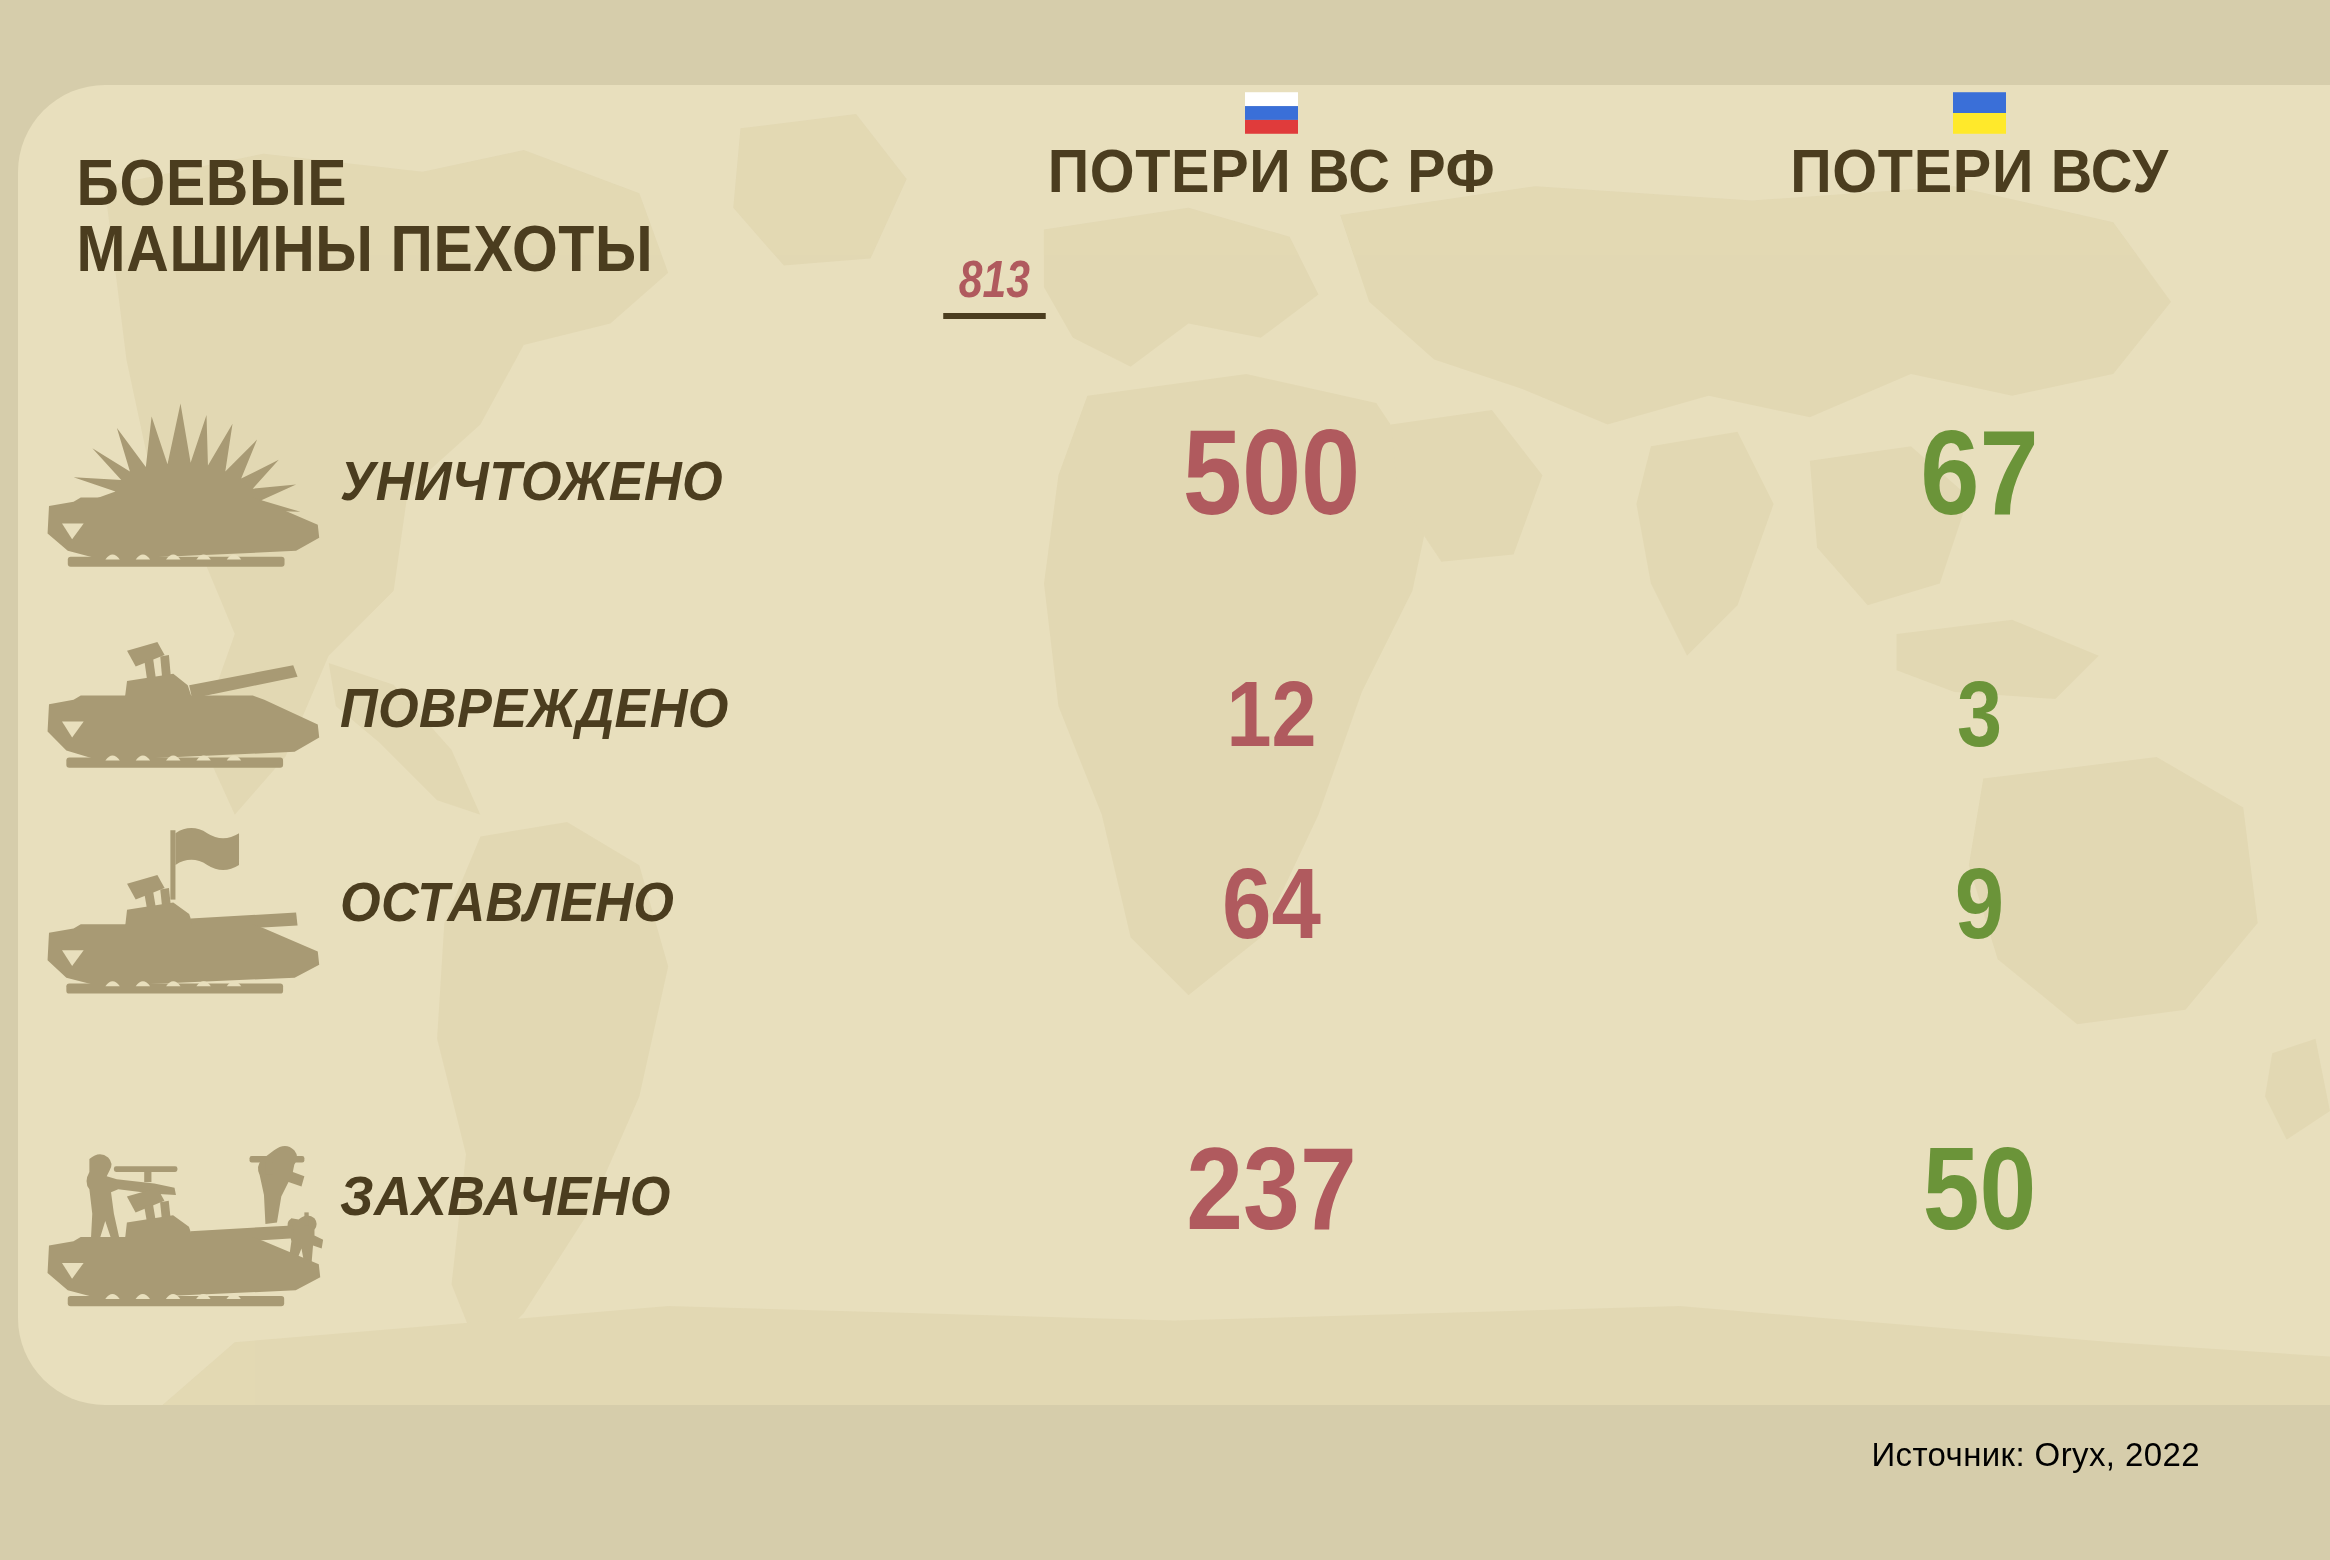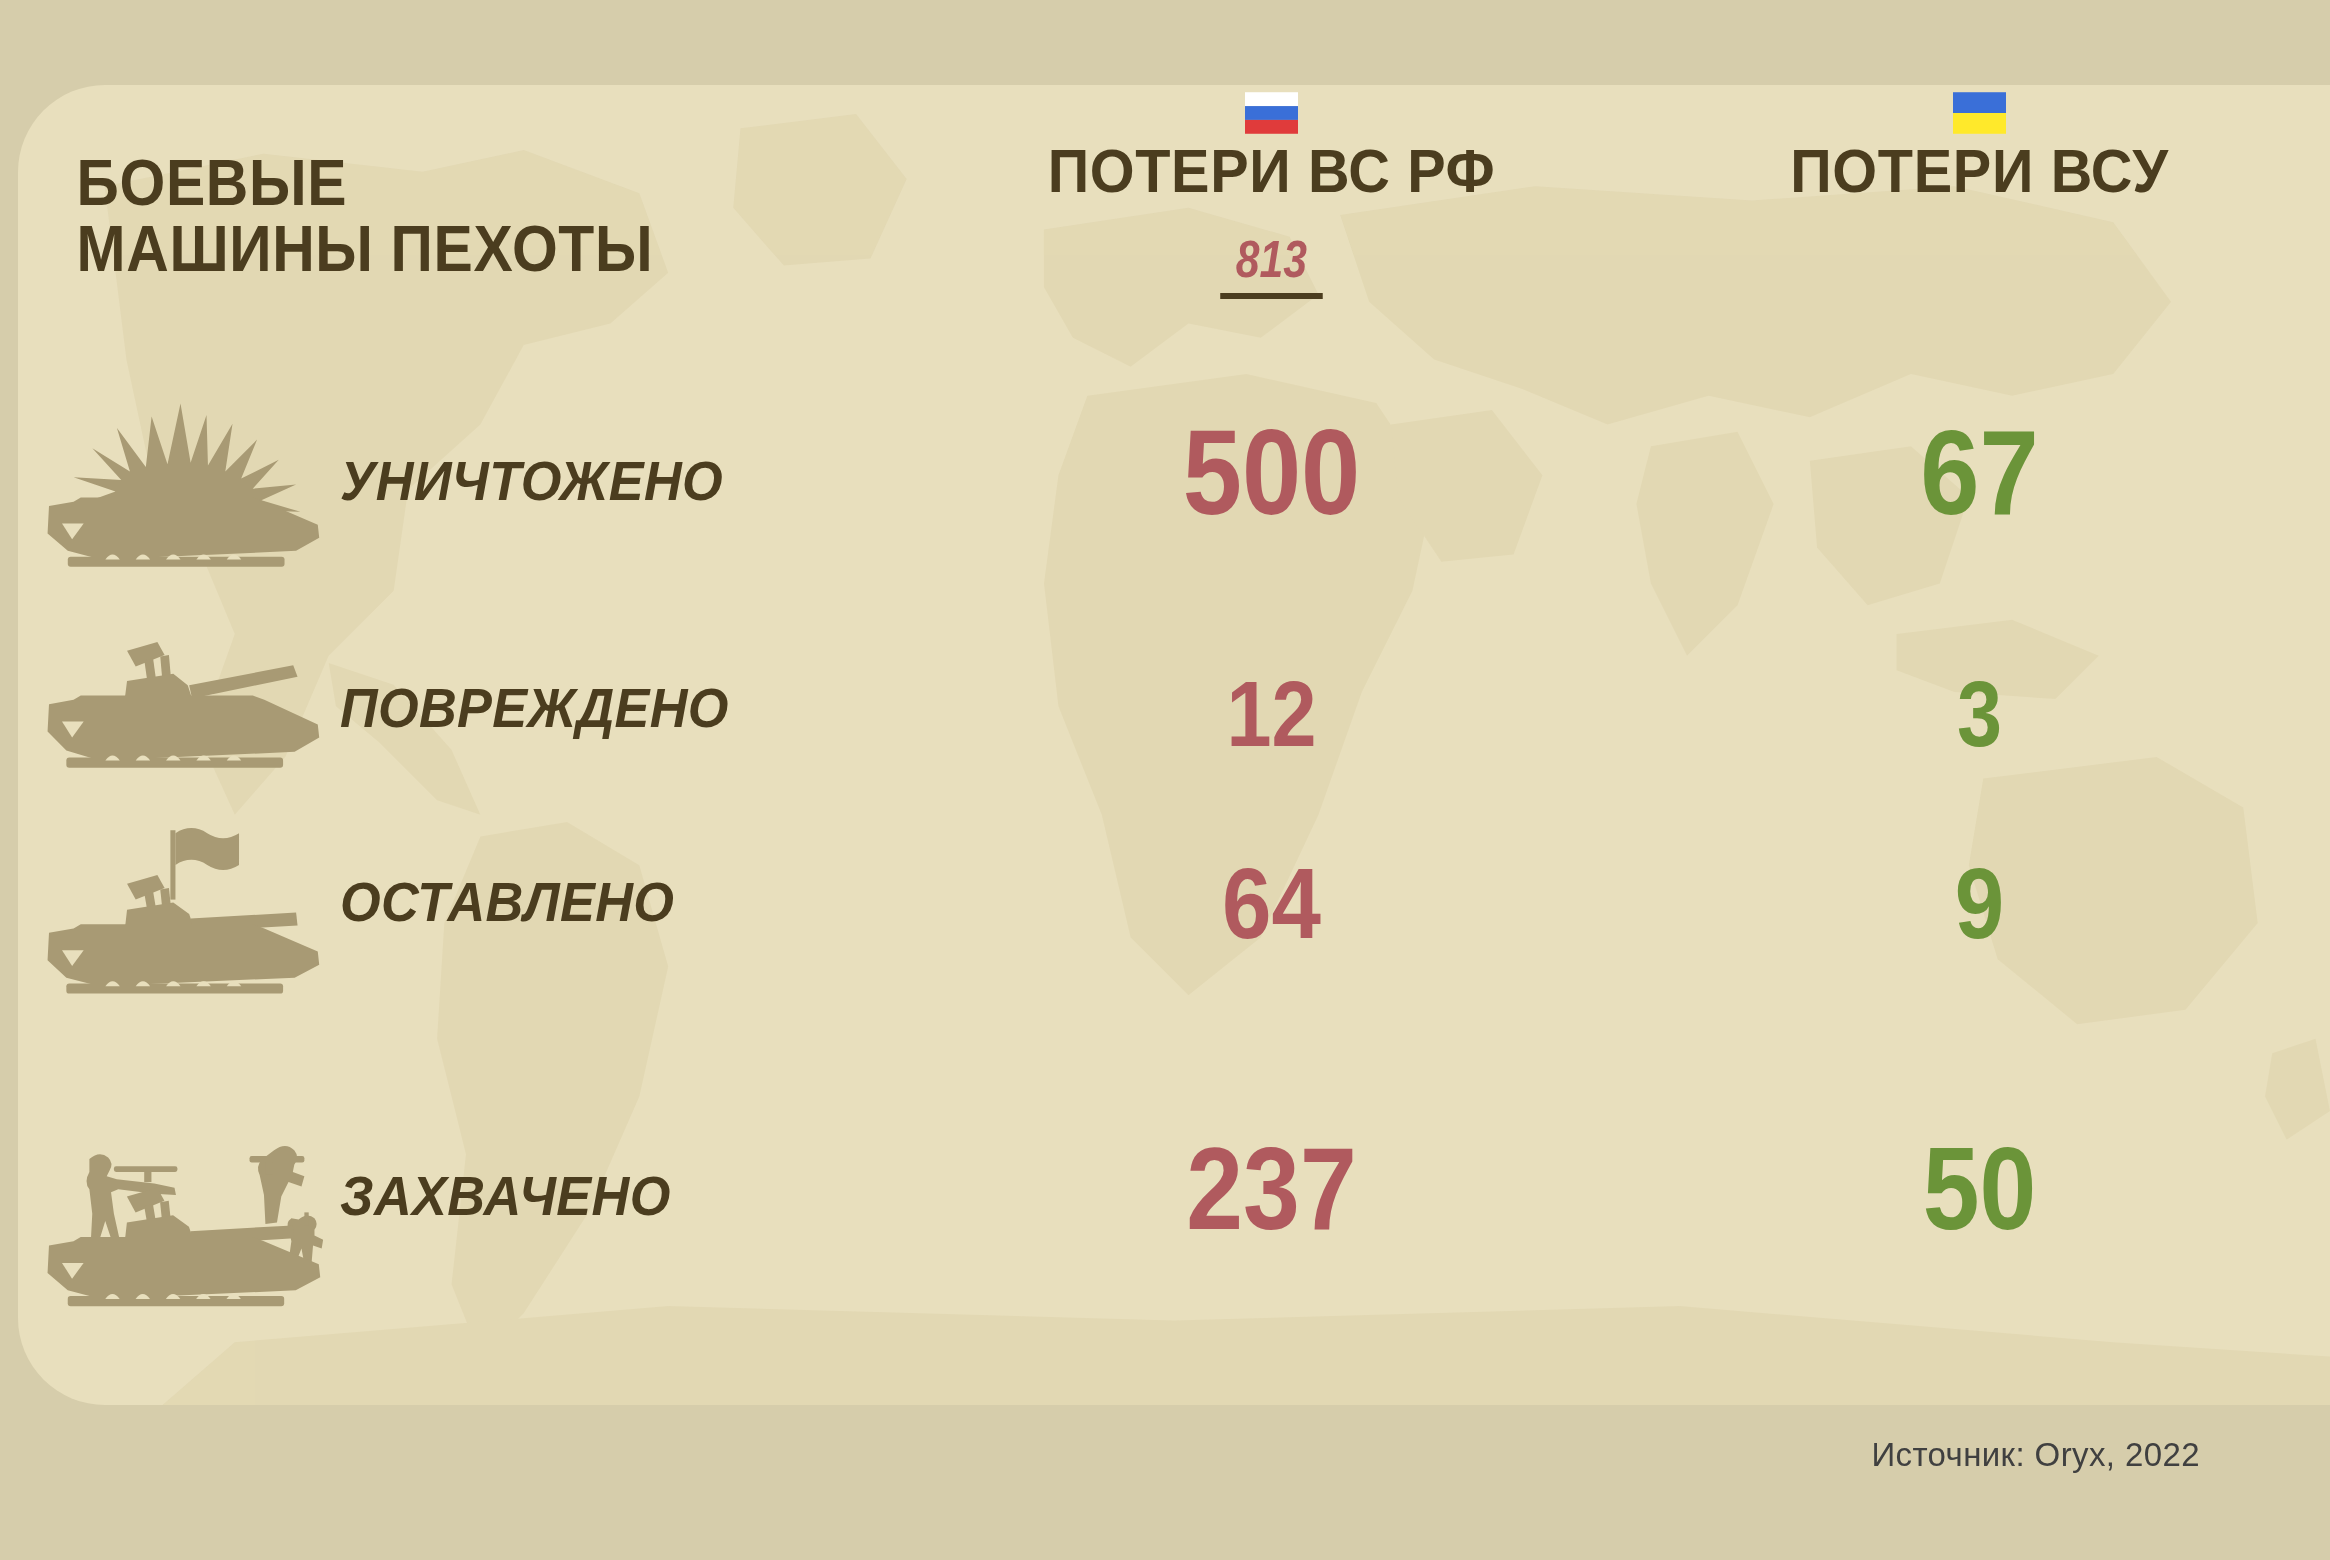--- a/index.html
+++ b/index.html
@@ -105,23 +105,23 @@
     font-size: 62px;
     line-height: 65px;
     color: #4b3d1f;
     letter-spacing: 0.7px;
     white-space: nowrap;
     transform: scaleX(0.93);
   }
 
   .total-wrap {
     position: absolute;
-    top: 148px;
+    top: 168px;
     width: 679px;
-    text-align: center;
+    text-align: left;
   }
   .total-wrap.ru { left: 932px; }
   .total-wrap.ua { left: 1640px; }
 
   .total-num {
     display: inline-block;
     font-family: "Liberation Sans Narrow", "Liberation Sans", sans-serif;
     font-weight: bold;
     font-style: italic;
     font-size: 52px;
@@ -191,21 +191,21 @@
   .row.r2 .val { font-size: 101px; top: 24.6px; }
   .row.r3 .val { font-size: 116px; top: 17.3px; }
 
   
   #source {
     position: absolute;
     right: 130px;
     bottom: 87px;
     font-family: "Liberation Sans Narrow", "Liberation Sans", sans-serif;
     font-size: 33px;
-    color: #404040;
+    color: #000000;
     letter-spacing: 0.4px;
     white-space: nowrap;
   }
 </style>
 </head>
 <body>
 
 <div id="stage">
 
   <div id="panel">

